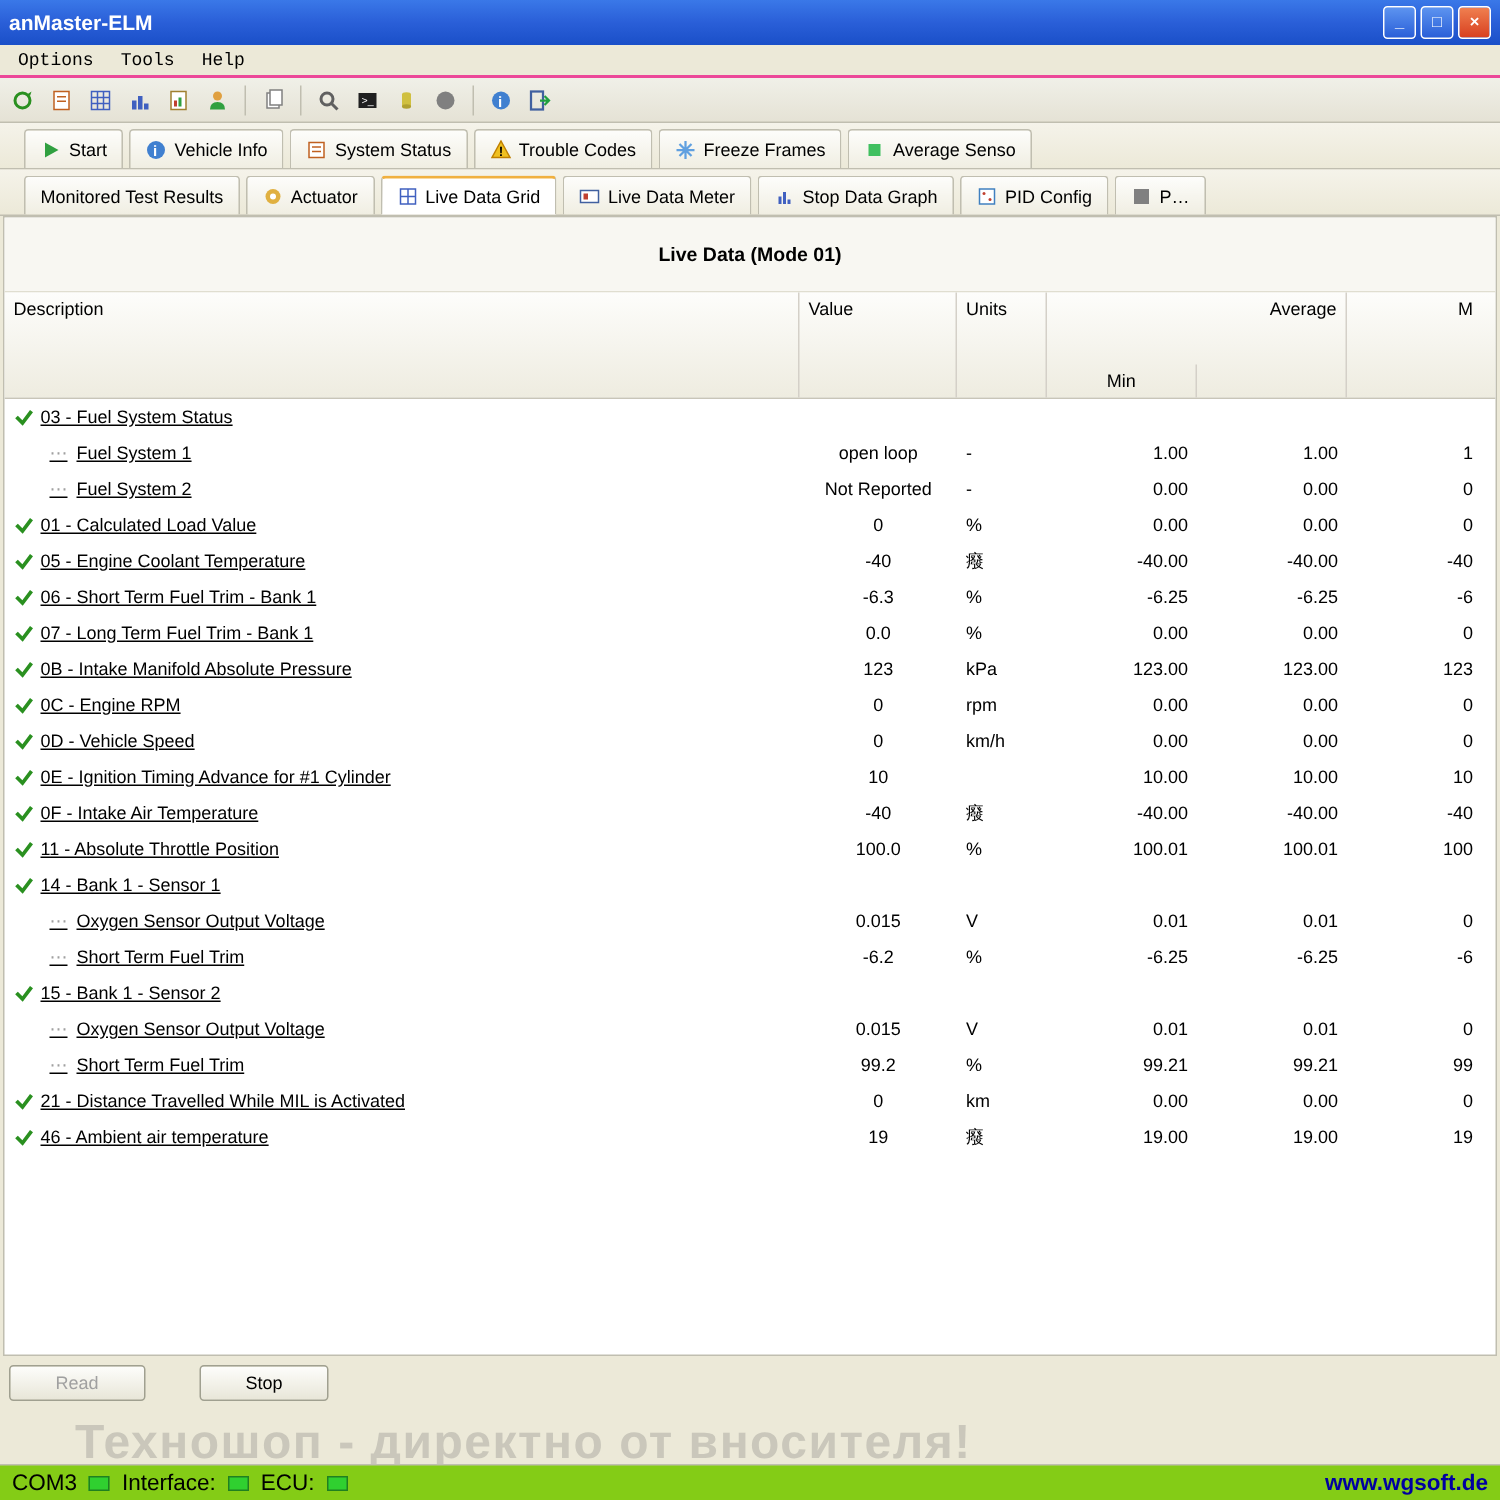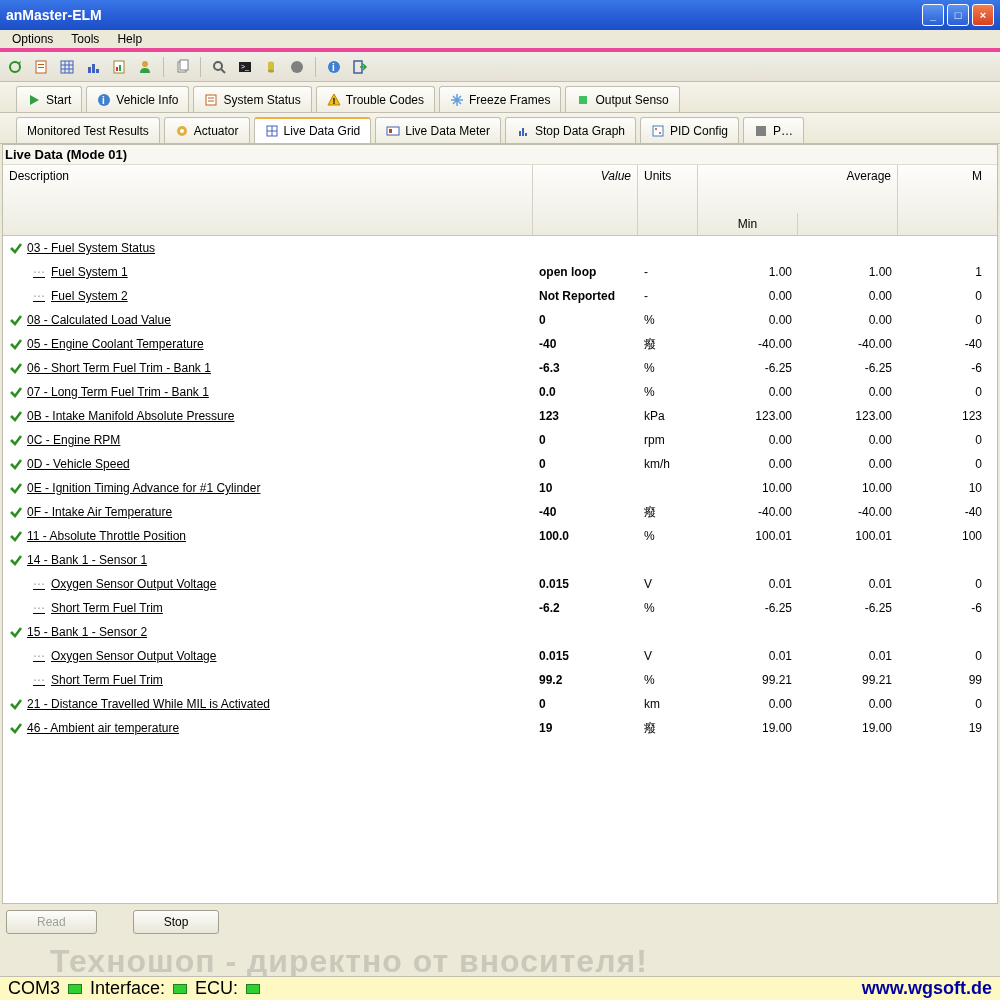--- a/index.html
+++ b/index.html
@@ -30,24 +30,25 @@
   border: 1px solid #fff;
   border-radius: 3px;
   display: flex; align-items: center; justify-content: center;
   color: #fff; font-weight: bold; font-size: 11px;
 }
 .titlebar-btn.close { background: linear-gradient(to bottom, #f08050, #d84020); }
 .menubar {
   background: #ece9d8;
   height: 22px;
   display: flex;
-  align-items: flex-end;
+  align-items: center;
   padding: 0 4px;
   gap: 2px;
-  border-bottom: 4px solid #ec4899;
+  border-bottom: 2px solid #ec4899;
+  font-family: Liberation Mono, monospace;
 }
 .menu-item { padding: 2px 8px; cursor: default; }
 .toolbar {
   background: linear-gradient(to bottom, #f0f0e8, #e5e2d5);
   height: 30px;
   display: flex;
   align-items: center;
   padding: 0 4px;
   gap: 4px;
   border-bottom: 1px solid #c0beb0;
@@ -89,52 +90,52 @@
 }
 .tab-icon { width: 14px; height: 14px; display: inline-flex; align-items: center; justify-content: center; }
 .content {
   background: #fff;
   border: 1px solid #c0beb0;
   margin: 0 2px;
   height: 760px;
   overflow: auto;
 }
 .panel-title {
-  text-align: left;
+  text-align: center;
   font-weight: bold;
   font-size: 13px;
-  padding: 2px;
+  padding: 17px;
   background: #f8f7f2;
   border-bottom: 1px solid #e0ded0;
 }
 .grid-header {
   display: flex;
   background: linear-gradient(to bottom, #fdfdfb, #eeece0);
   border-bottom: 1px solid #c8c5b8;
   font-size: 12px;
 }
 .gh {
   padding: 4px 6px;
   border-right: 1px solid #d4d0c8;
 }
 .gh.desc { flex: 0 0 530px; }
-.gh.val { flex: 0 0 105px; text-align: right; font-style: italic; }
+.gh.val { flex: 0 0 105px; text-align: left; }
 .gh.units { flex: 0 0 60px; }
 .gh.min { flex: 0 0 100px; text-align: center; margin-top: 48px; }
 .gh.avg { flex: 0 0 100px; text-align: right; }
 .gh.max { flex: 0 0 90px; text-align: right; border-right: none; }
 .row {
   display: flex;
   font-size: 12px;
   height: 24px;
   align-items: center;
 }
 .row .cell { padding: 0 6px; }
 .cell.desc { flex: 0 0 530px; display: flex; align-items: center; gap: 4px; text-decoration: underline; }
-.cell.val { flex: 0 0 105px; text-align: left; font-weight: bold; }
+.cell.val { flex: 0 0 105px; text-align: center; }
 .cell.units { flex: 0 0 60px; }
 .cell.min { flex: 0 0 100px; text-align: right; }
 .cell.avg { flex: 0 0 100px; text-align: right; }
 .cell.max { flex: 0 0 90px; text-align: right; }
 .check { width: 14px; height: 14px; display: inline-block; color: #2a9020; font-weight: bold; }
 .tree-line { color: #a0a0a0; display: inline-block; width: 16px; text-align: center; }
 .indent { display: inline-block; width: 18px; }
 .bottom-bar {
   background: #ece9d8;
   padding: 6px;
@@ -144,28 +145,28 @@
 }
 .btn {
   background: linear-gradient(to bottom, #fdfdfb, #e8e6d8);
   border: 1px solid #a0a090;
   border-radius: 3px;
   padding: 4px 30px;
   font-size: 12px;
 }
 .btn.disabled { color: #a0a0a0; }
 .statusbar {
-  background: #fef9c3;
+  background: #84cc16;
   border-top: 1px solid #c0beb0;
   height: 24px;
   display: flex;
   align-items: center;
   padding: 0 8px;
   gap: 8px;
-  font-size: 18px;
+  font-size: 15px;
   position: absolute;
   bottom: 0; left: 0; right: 0;
 }
 .status-light { width: 14px; height: 10px; background: #30d030; border: 1px solid #208020; display: inline-block; }
 .status-url { margin-left: auto; color: #0000a0; font-weight: bold; }
 .watermark {
   position: absolute;
   bottom: 20px; left: 50px; right: 4px;
   font-size: 32px;
   font-weight: bold;
@@ -328,21 +329,21 @@
         </svg>
       </span>
       <span>Freeze Frames</span>
     </div>
     <div class="tab">
       <span class="tab-icon">
         <svg width="14" height="14">
           <rect x="3" y="3" width="8" height="8" fill="#40c060"></rect>
         </svg>
       </span>
-      <span>Output Senso</span>
+      <span>Average Senso</span>
     </div>
   </div>
 <div class="tabrow" id="tabs2">
     <div class="tab">
       <span>Monitored Test Results</span>
     </div>
     <div class="tab">
       <span class="tab-icon">
         <svg width="14" height="14">
           <circle cx="7" cy="7" r="5" fill="#e0b040"></circle>
@@ -450,21 +451,21 @@
         <div class="cell avg">0.00</div>
         <div class="cell max">0</div>
       </div>
       <div class="row">
         <div class="cell desc">
           <span class="check">
             <svg width="14" height="14">
               <path d="M2 7 L6 11 L12 3" fill="none" stroke="#2a9020" stroke-width="2.5"></path>
             </svg>
           </span>
-          <span>08 - Calculated Load Value</span>
+          <span>01 - Calculated Load Value</span>
         </div>
         <div class="cell val">0</div>
         <div class="cell units">%</div>
         <div class="cell min">0.00</div>
         <div class="cell avg">0.00</div>
         <div class="cell max">0</div>
       </div>
       <div class="row">
         <div class="cell desc">
           <span class="check">

